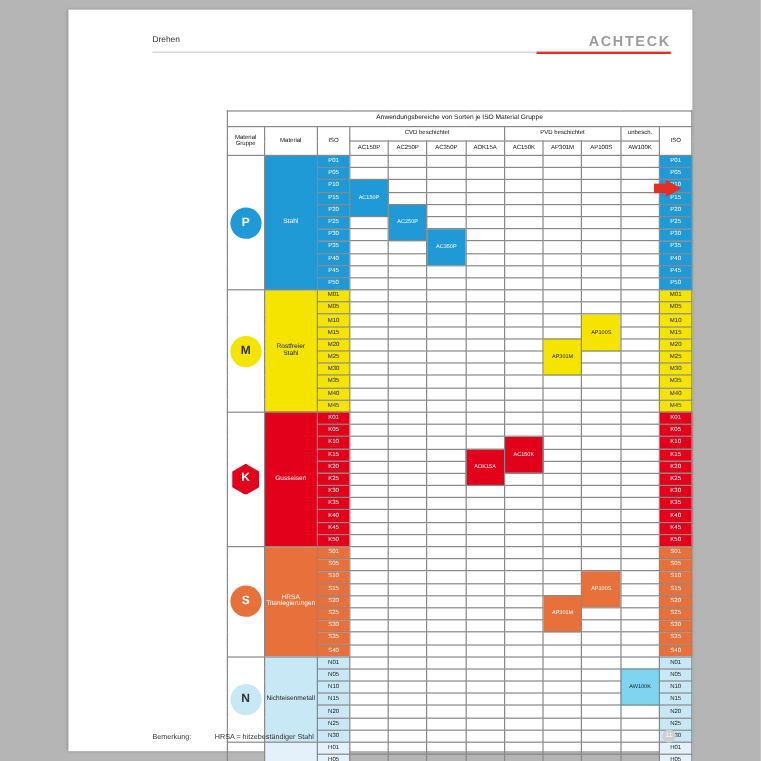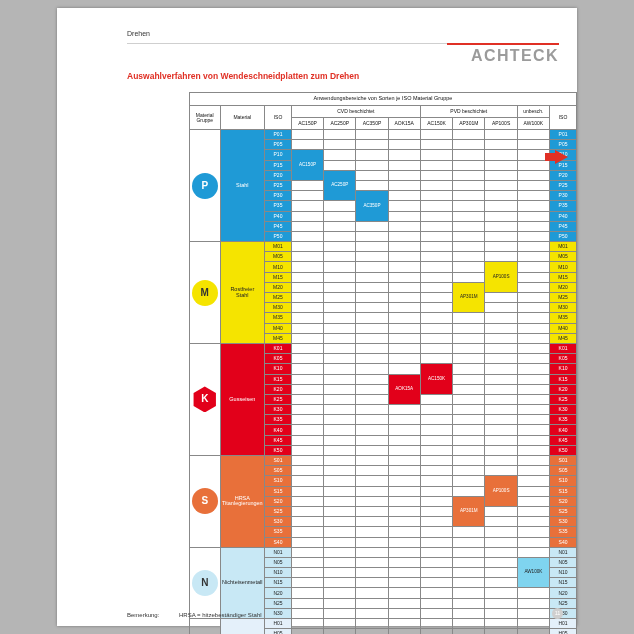--- a/index.html
+++ b/index.html
@@ -18,23 +18,22 @@
   }
   
   .hdr{
     position:absolute;left:70px;top:22px;width:432px;
   }
   .hdr .sec{
     font-size:7px;color:#333;
   }
   .hdr .logo{
     position:absolute;right:0;top:-3px;
-    font-size:16px;font-weight:bold;color:#9b9b9b;
+    font-size:12px;font-weight:bold;color:#9b9b9b;
     letter-spacing:1.4px;
-    margin-top:20px;
   }
   .hdr .rule{
     position:absolute;right:0;top:13px;width:112px;height:2px;background:#e03025;
   }
   .hdr .rule2{
     position:absolute;left:0;top:13px;width:320px;height:1px;background:#cfcfcf;
   }
   .title{
     position:absolute;left:70px;top:63px;
     font-size:8.5px;font-weight:bold;color:#e03025;
@@ -118,21 +117,20 @@
 
 <div class="page">
 
   <div class="hdr">
     <div class="sec">Drehen</div>
     <div class="logo">ACHTECK</div>
     <div class="rule"></div>
     <div class="rule2"></div>
   </div>
 
-  <div class="title">Auswahlverfahren von Wendeschneidplatten zum Drehen</div>
 
   <table class="tbl">
     <tbody id="tbody">
         <tr class="toprow">
           <td class="matcell" colspan="12">Anwendungsbereiche von Sorten je ISO Material Gruppe</td>
         </tr>
         <tr class="hrow">
           <td class="w-grp" rowspan="2">Material<br>Gruppe</td>
           <td class="w-mat" rowspan="2">Material</td>
           <td class="w-iso" rowspan="2">ISO</td>

